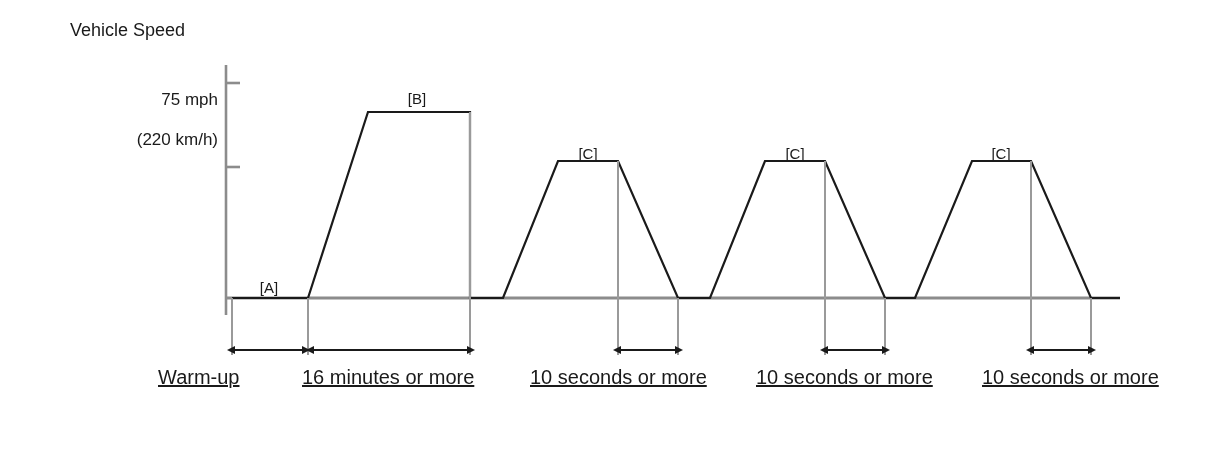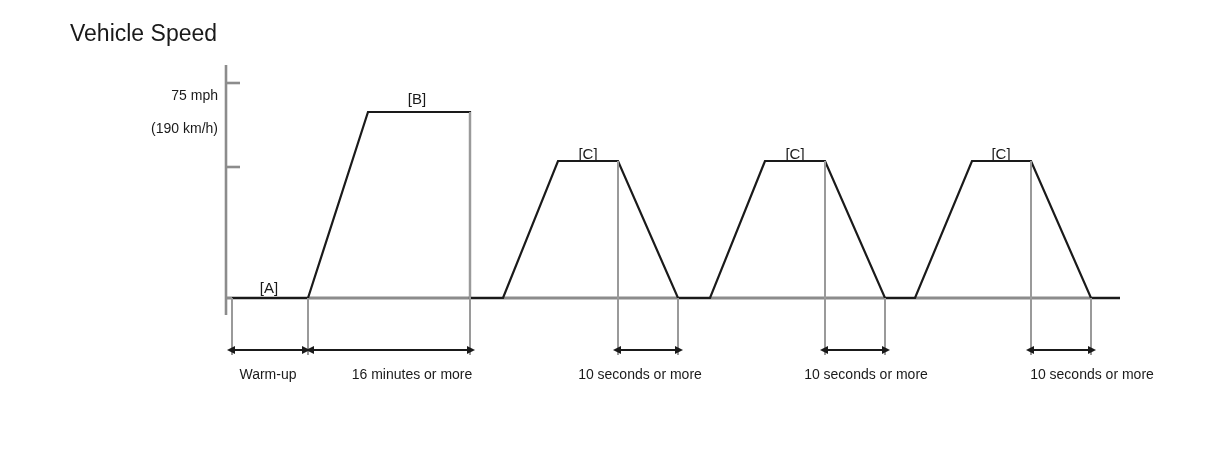--- a/index.html
+++ b/index.html
@@ -4,35 +4,35 @@
 <style>
   html,body{margin:0;padding:0;background:#ffffff;}
   body{
     width:1210px;height:474px;position:relative;overflow:hidden;
     font-family:"Liberation Sans", sans-serif;
     color:#1a1a1a;
   }
   #stage{position:absolute;left:0;top:0;width:1210px;height:474px;}
   svg.layer{position:absolute;left:0;top:0;width:1210px;height:474px;}
   .txt{position:absolute;white-space:pre;line-height:1.18;}
-  .title{font-size:23px;color:#1a1a1a;}
-  .axlab{font-size:14px;color:#1a1a1a;text-align:right;}
+  .title{font-size:18px;color:#1a1a1a;}
+  .axlab{font-size:17px;color:#1a1a1a;text-align:right;}
   .marker{font-size:15px;color:#1a1a1a;text-align:center;}
-  .dimlab{font-size:14px;color:#1a1a1a;text-align:center;}
+  .dimlab{font-size:20px;color:#1a1a1a;text-decoration:underline;}
 </style>
 </head>
 <body>
 
 <div id="stage">
 
   <div class="txt title" style="left:70px;top:20px;">Vehicle Speed</div>
 
   <div class="txt axlab" style="left:58px;top:70px;width:160px;">
     <span>75 mph</span><br>
-    <span>(190 km/h)</span>
+    <span>(220 km/h)</span>
   </div>
 
 
 
   <svg class="layer" viewBox="0 0 1210 474">
     <defs>
       <marker id="arrL" markerWidth="9" markerHeight="9" refX="8" refY="4.5" orient="auto" markerUnits="userSpaceOnUse">
         <path d="M8,0.6 L0,4.5 L8,8.4 Z" fill="#1a1a1a"></path>
       </marker>
       <marker id="arrR" markerWidth="9" markerHeight="9" refX="1" refY="4.5" orient="auto" markerUnits="userSpaceOnUse">

